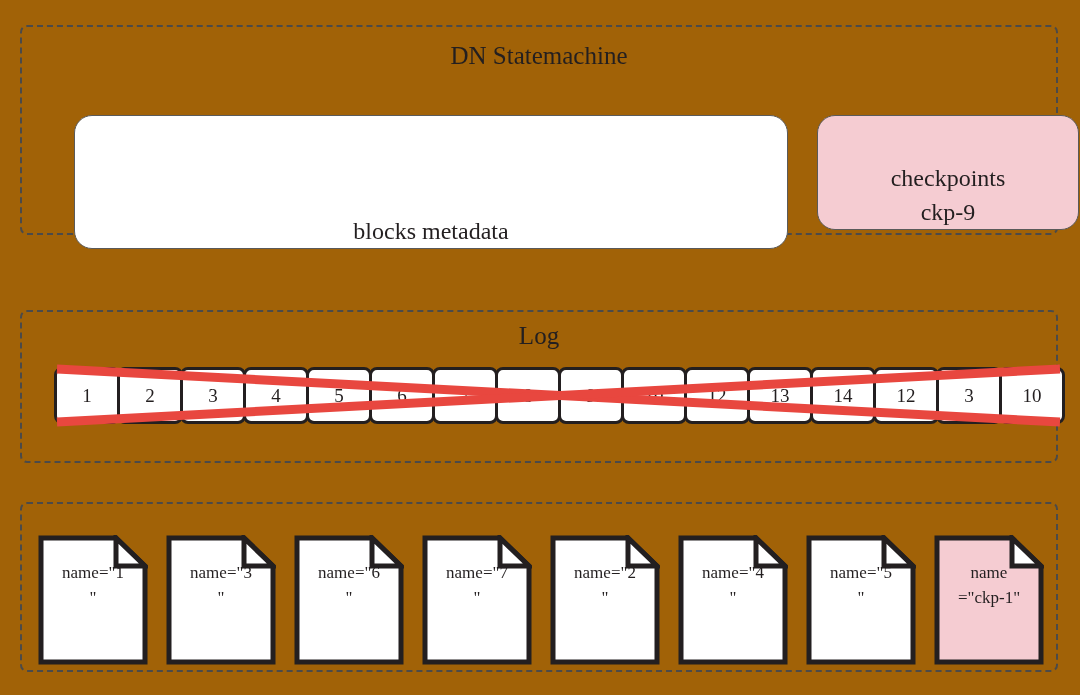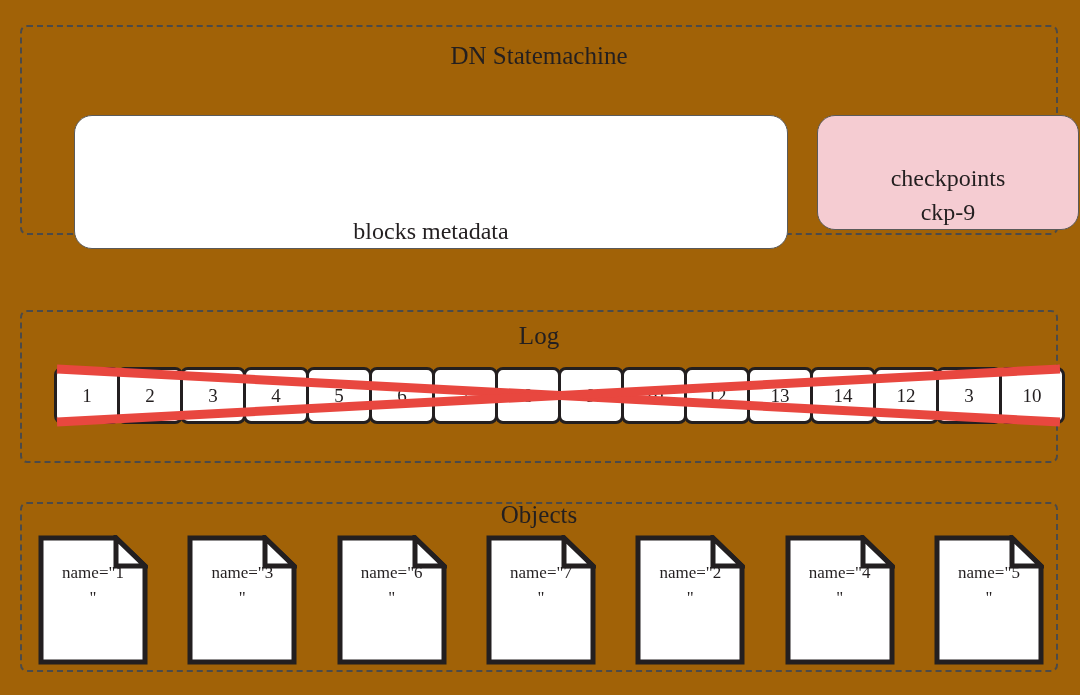--- a/index.html
+++ b/index.html
@@ -175,21 +175,20 @@
         <div class="log-cell">10</div>
       </div>
 
     <svg id="log-strike" viewBox="0 0 1011 63" preserveAspectRatio="none">
       <line x1="3" y1="5" x2="1006" y2="58" stroke="#e8473f" stroke-width="9" stroke-linecap="butt"></line>
       <line x1="3" y1="58" x2="1006" y2="5" stroke="#e8473f" stroke-width="9" stroke-linecap="butt"></line>
     </svg>
   </div>
 
   <div class="group" id="grp-objects">
-    <div class="group-title" id="title-objects">Objects</div>
 
     <div id="object-files">
         <div class="file-icon">
           <svg viewBox="0 0 110 130">
             <path d="M3 3 H78 L107 31 V127 H3 Z" fill="#ffffff" stroke="#231f20" stroke-width="5" stroke-linejoin="miter"></path>
             <path d="M78 3 V31 H107 Z" fill="#ffffff" stroke="#231f20" stroke-width="5" stroke-linejoin="miter"></path>
           </svg>
           <div class="file-label"><span>name="1</span><span class="l2">"</span></div>
         </div>
         <div class="file-icon">
@@ -226,17 +225,24 @@
             <path d="M78 3 V31 H107 Z" fill="#ffffff" stroke="#231f20" stroke-width="5" stroke-linejoin="miter"></path>
           </svg>
           <div class="file-label"><span>name="4</span><span class="l2">"</span></div>
         </div>
         <div class="file-icon">
           <svg viewBox="0 0 110 130">
             <path d="M3 3 H78 L107 31 V127 H3 Z" fill="#ffffff" stroke="#231f20" stroke-width="5" stroke-linejoin="miter"></path>
             <path d="M78 3 V31 H107 Z" fill="#ffffff" stroke="#231f20" stroke-width="5" stroke-linejoin="miter"></path>
           </svg>
           <div class="file-label"><span>name="5</span><span class="l2">"</span></div>
+        </div>
+        <div class="file-icon">
+          <svg viewBox="0 0 110 130">
+            <path d="M3 3 H78 L107 31 V127 H3 Z" fill="#f5ccd2" stroke="#231f20" stroke-width="5" stroke-linejoin="miter"></path>
+            <path d="M78 3 V31 H107 Z" fill="#ffffff" stroke="#231f20" stroke-width="5" stroke-linejoin="miter"></path>
+          </svg>
+          <div class="file-label"><span>name</span><span class="l2">="ckp-1"</span></div>
         </div>
       </div>
   </div>
 
 </div>
 
 </body></html>

